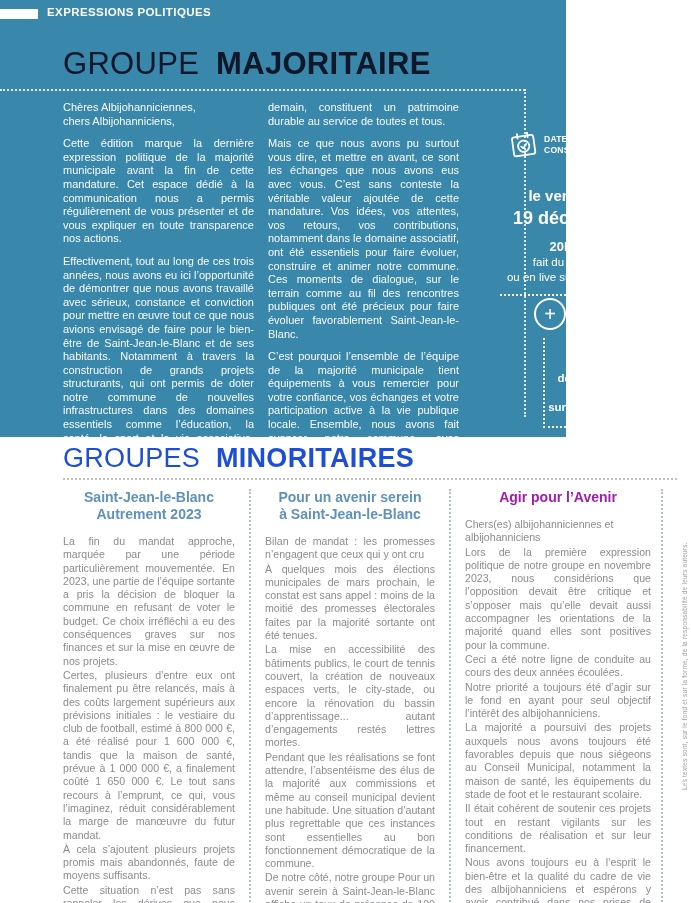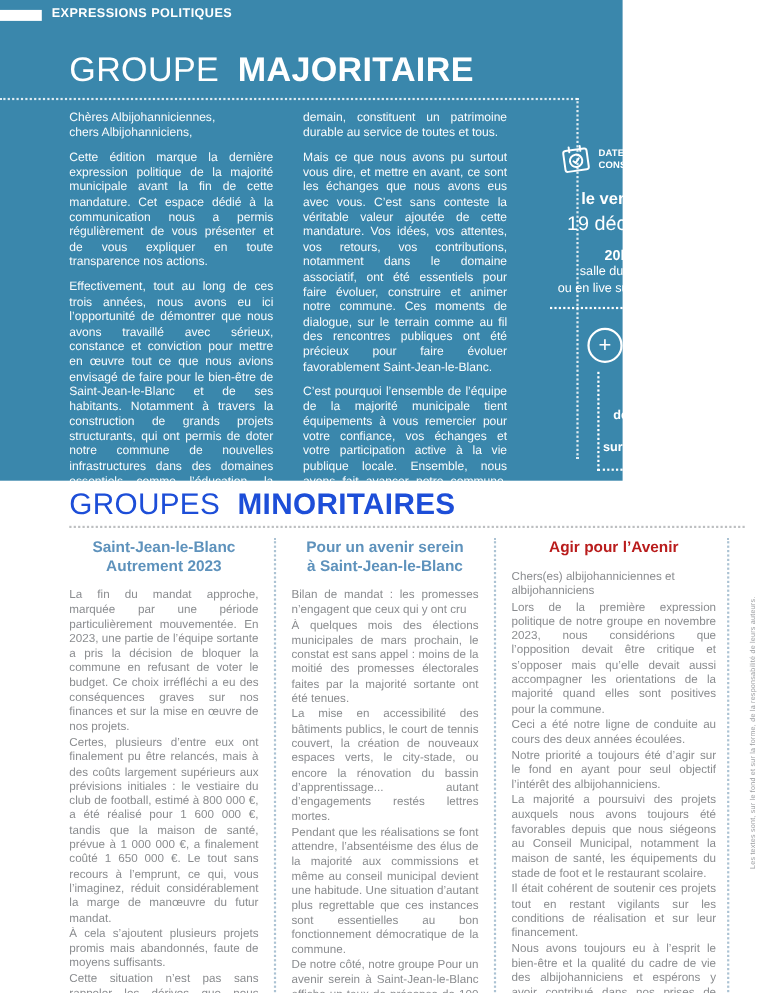--- a/index.html
+++ b/index.html
@@ -4,44 +4,44 @@
 <style>
   html,body{margin:0;padding:0;background:#ffffff;}
   #canvas{position:relative;width:691px;height:903px;background:#ffffff;
           font-family:"Liberation Sans",sans-serif;overflow:hidden;}
 
   
   .blue-block{position:absolute;left:0;top:0;width:566px;height:437px;background:#3a87ac;}
   .hdr-tick{position:absolute;left:0;top:9px;width:38px;height:10px;background:#ffffff;}
   .hdr-label{position:absolute;left:47px;top:6px;color:#ffffff;font-weight:bold;
              font-size:11.5px;letter-spacing:.4px;}
-  .maj-title{position:absolute;left:63px;top:46px;color:#ffffff;font-size:31px;
+  .maj-title{position:absolute;left:63px;top:46px;color:#0f172a;font-size:31px;
              letter-spacing:.3px;white-space:nowrap;}
   .maj-title .t-light{font-weight:400;}
   .maj-title .t-bold{font-weight:700;margin-left:8px;}
   .dotted-h1{position:absolute;left:0;top:89px;width:525px;
              border-top:2px dotted rgba(255,255,255,.85);}
   .vsep-maj{position:absolute;left:524px;top:89px;height:328px;
             border-left:2px dotted rgba(255,255,255,.85);}
-  .maj-cols{position:absolute;left:63px;top:101px;width:398px;display:flex;gap:27px;}
+  .maj-cols{position:absolute;left:63px;top:101px;width:398px;display:flex;gap:14px;}
   .maj-col{width:191px;color:rgba(255,255,255,.97);font-size:11px;line-height:13.6px;
            text-align:justify;}
   .maj-col p{margin:0 0 9px;white-space:pre-line;}
 
   
   .sidebar{position:absolute;left:510px;top:131px;width:128px;color:#ffffff;}
   .sb-head{display:flex;align-items:center;gap:7px;}
   .sb-head svg{width:27px;height:27px;transform:rotate(-8deg);flex:0 0 auto;}
   .sb-event-label{font-weight:bold;font-size:8.6px;line-height:10.5px;
                   white-space:pre-line;letter-spacing:.2px;}
-  .datebox{margin-top:7px;margin-left:-10px;padding:4px 4px 10px;
+  .datebox{margin-top:22px;margin-left:-10px;padding:4px 4px 10px;
            border-right:2px dotted #ffffff;border-bottom:2px dotted #ffffff;
            text-align:center;}
   .d-day{font-weight:bold;font-size:15px;margin-top:3px;}
-  .d-date{font-weight:normal;font-size:18px;margin-top:4px;}
+  .d-date{font-weight:bold;font-size:18px;margin-top:4px;}
   .d-time{font-weight:bold;font-size:13px;margin-top:10px;}
   .d-venue{font-size:11.5px;line-height:13px;margin-top:2px;}
   .morewrap{position:absolute;left:534px;top:298px;width:128px;color:#ffffff;}
   .more-head{display:flex;align-items:center;gap:8px;}
   .plus-circle{width:28px;height:28px;border:2px solid #ffffff;border-radius:50%;
                display:flex;align-items:center;justify-content:center;
                font-size:20px;line-height:1;flex:0 0 auto;}
   .more-label{font-size:12px;white-space:nowrap;}
   .more-leader{flex:1;border-top:2px dotted #ffffff;}
   .morebox{margin-top:8px;margin-left:9px;padding:4px 2px 11px;
@@ -59,21 +59,21 @@
   .min-cols{position:absolute;left:63px;top:489px;width:600px;display:flex;
             align-items:stretch;min-height:385px;}
   .mcol{box-sizing:border-box;}
   .mcol1{width:186px;padding-right:14px;}
   .mcol2{width:200px;padding:0 14px;border-left:2px dotted #abc2d3;}
   .mcol3{width:214px;padding:0 10px 0 14px;border-left:2px dotted #abc2d3;
          border-right:2px dotted #abc2d3;}
   .mhead{font-weight:bold;font-size:14px;line-height:17px;margin:0 0 10px;
          white-space:pre-line;text-align:center;}
   .mcol1 .mhead,.mcol2 .mhead{color:#5e92bc;}
-  .mcol3 .mhead{color:#b91c1c;}
+  .mcol3 .mhead{color:#a21caf;}
   .mcol .para{margin:12px 0 1px;color:#8a8c8f;font-size:10.6px;line-height:13.3px;
               text-align:justify;white-space:pre-line;}
   .mcol .para + .para{margin-top:1px;}
 
   
   .sidenote{position:absolute;right:3px;top:480px;height:310px;
             writing-mode:vertical-rl;transform:rotate(180deg);
             font-size:6.5px;color:#9b9da0;letter-spacing:.2px;}
 </style>
 </head>
@@ -116,21 +116,21 @@
           <circle cx="12" cy="13.5" r="5"></circle>
           <path d="M9.8 13.6l1.6 1.6 3-3.4"></path>
         </svg>
         <div class="sb-event-label">DATE DU PROCHAIN
 CONSEIL MUNICIPAL</div>
       </div>
       <div class="datebox">
         <div class="d-day">le vendredi</div>
         <div class="d-date">19 décembre</div>
         <div class="d-time">20h00</div>
-        <div class="d-venue">salle du mission</div>
+        <div class="d-venue">fait du conseil</div>
         <div class="d-venue">ou en live sur Facebook</div>
       </div>
     </div>
 
     <div class="morewrap">
       <div class="more-head">
         <div class="plus-circle">+</div>
         <div class="more-label">En savoir +</div>
         <div class="more-leader"></div>
       </div>

